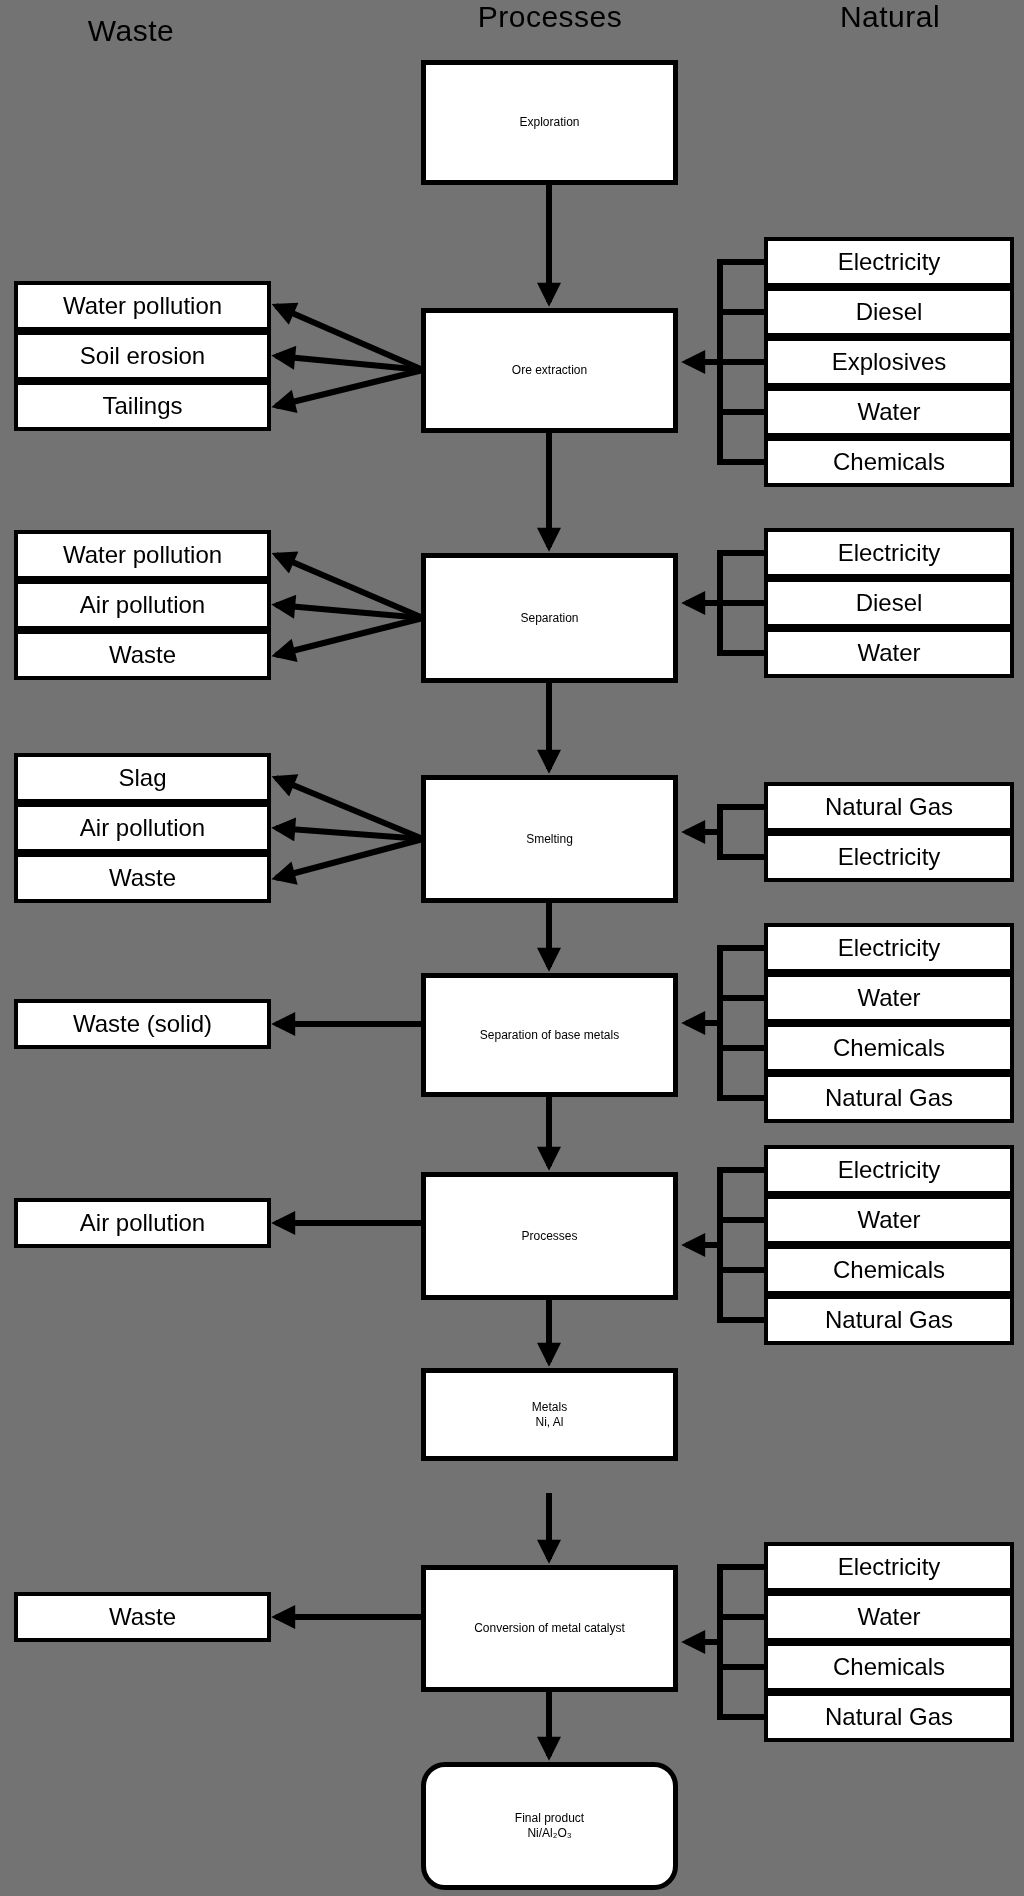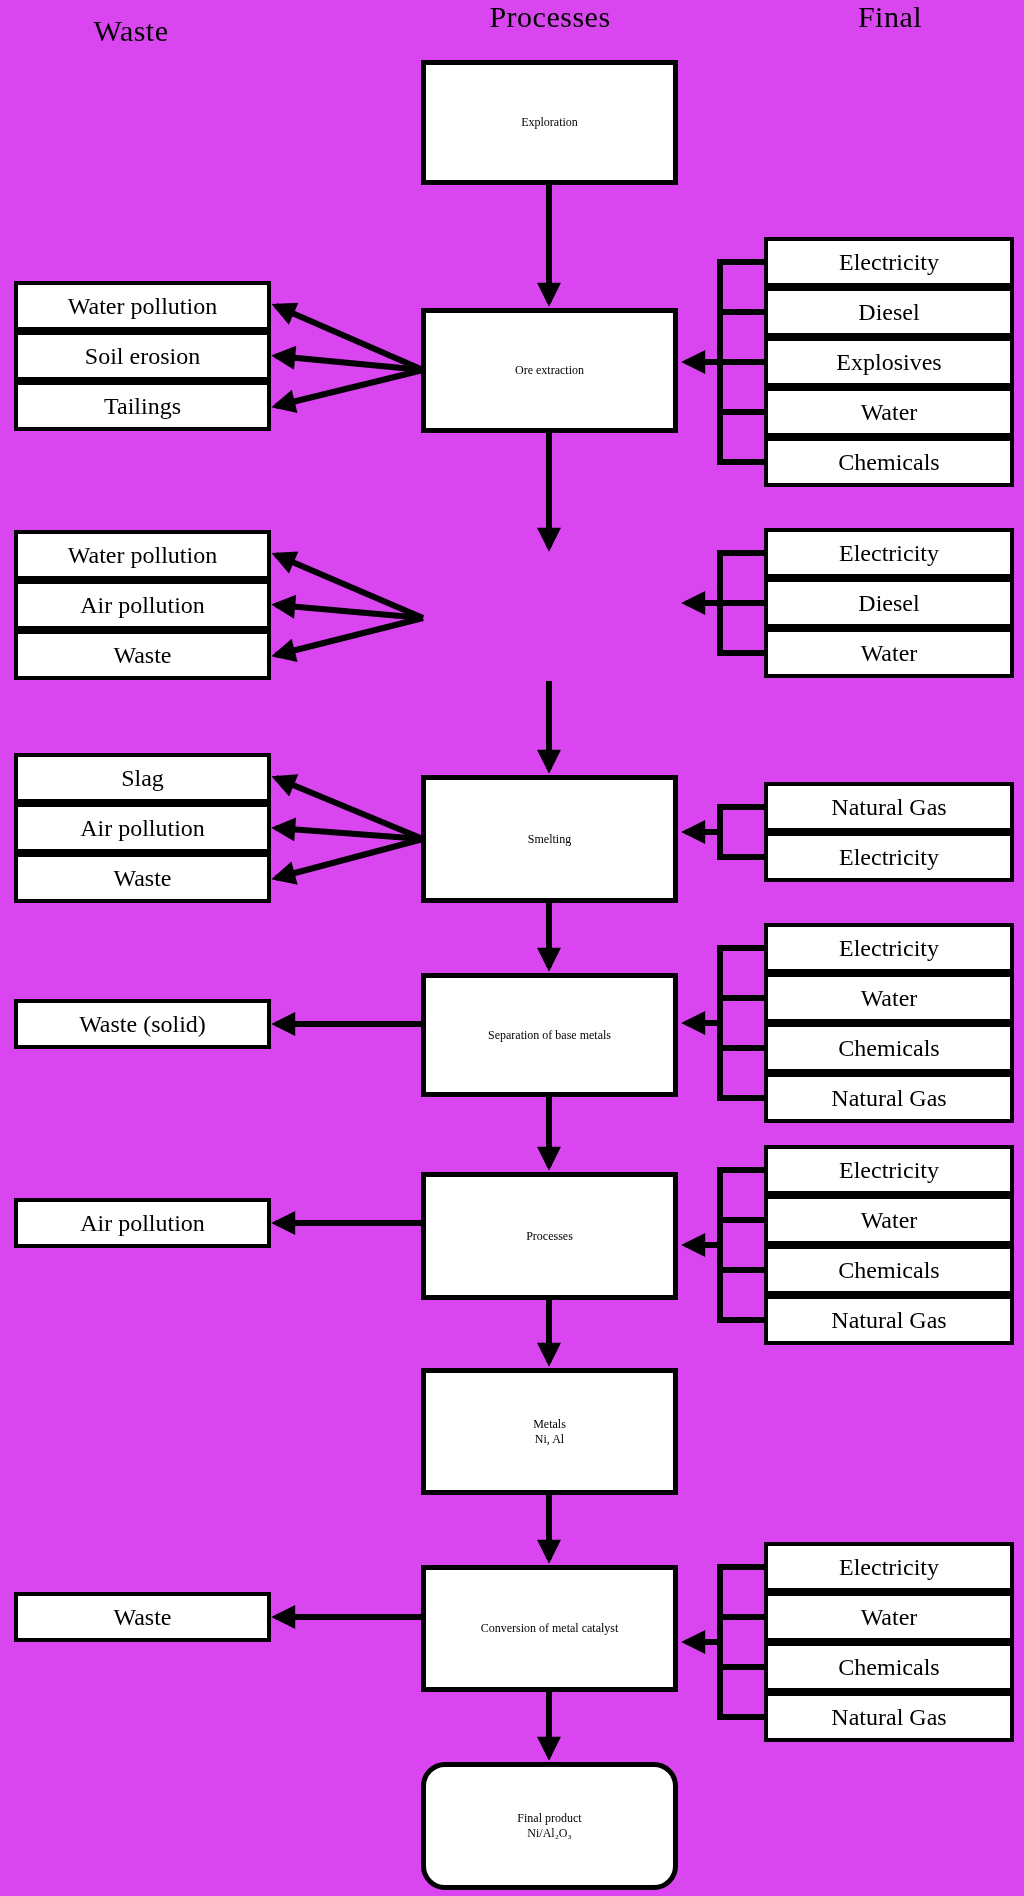--- a/index.html
+++ b/index.html
@@ -1,17 +1,17 @@
 <!DOCTYPE html>
 <html><head>
 <meta charset="utf-8">
 <style>
   html,body{margin:0;padding:0;background:#ffffff;}
-  #canvas{position:relative;width:1024px;height:1896px;background:#d946ef;overflow:hidden;
-          font-family:Liberation Serif, serif;color:#000;}
+  #canvas{position:relative;width:1024px;height:1896px;background:#737373;overflow:hidden;
+          font-family:Liberation Sans, sans-serif;color:#000;}
   #wires{position:absolute;left:0;top:0;width:1024px;height:1896px;}
   .hdr{position:absolute;font-size:30px;font-weight:400;text-align:center;letter-spacing:0.5px;}
   .pbox{position:absolute;left:421px;width:257px;border:5px solid #000;background:#fff;
         box-sizing:border-box;display:flex;align-items:center;justify-content:center;}
   .pbox .lbl{font-size:12px;line-height:1.25;text-align:center;padding:0 24px;}
   .sbox{position:absolute;height:50px;border:4px solid #000;background:#fff;box-sizing:border-box;
         display:flex;align-items:center;justify-content:center;font-size:24px;}
   .wbox{left:14px;width:257px;}
   .ibox{left:764px;width:250px;}
 </style>
@@ -96,38 +96,41 @@
       <path d="M720,1567 L766,1567"></path>
         <path d="M720,1617 L766,1617"></path>
       <path d="M720,1667 L766,1667"></path>
         <path d="M720,1717 L766,1717"></path>
       <path d="M720,1642 L686,1642" marker-end="url(#ah)" stroke-linecap="butt"></path>
     </g>
   </svg>
 
   <div class="hdr" style="left:49px;top:14px;width:164px;">Waste</div>
   <div class="hdr" style="left:450px;top:0px;width:200px;">Processes</div>
-  <div class="hdr" style="left:810px;top:0px;width:160px;">Final</div>
+  <div class="hdr" style="left:810px;top:0px;width:160px;">Natural</div>
 
   <div class="pbox" style="top:60px;height:125px;">
     <div class="lbl">Exploration</div>
   </div>
   <div class="pbox" style="top:308px;height:125px;">
     <div class="lbl">Ore extraction</div>
+  </div>
+  <div class="pbox" style="top:553px;height:130px;">
+    <div class="lbl">Separation</div>
   </div>
   <div class="pbox" style="top:775px;height:128px;">
     <div class="lbl">Smelting</div>
   </div>
   <div class="pbox" style="top:973px;height:124px;">
     <div class="lbl">Separation of base metals</div>
   </div>
   <div class="pbox" style="top:1172px;height:128px;">
     <div class="lbl">Processes</div>
   </div>
-  <div class="pbox" style="top:1368px;height:127px;">
+  <div class="pbox" style="top:1368px;height:93px;">
     <div class="lbl"><span>Metals</span><br><span>Ni, Al</span></div>
   </div>
   <div class="pbox" style="top:1565px;height:127px;">
     <div class="lbl">Conversion of metal catalyst</div>
   </div>
   <div class="pbox" style="top:1762px;height:128px;border-radius:24px;">
     <div class="lbl"><span>Final product</span><br><span>Ni/Al₂O₃</span></div>
   </div>
 
   <div class="sbox wbox" style="top:281px;">Water pollution</div>

